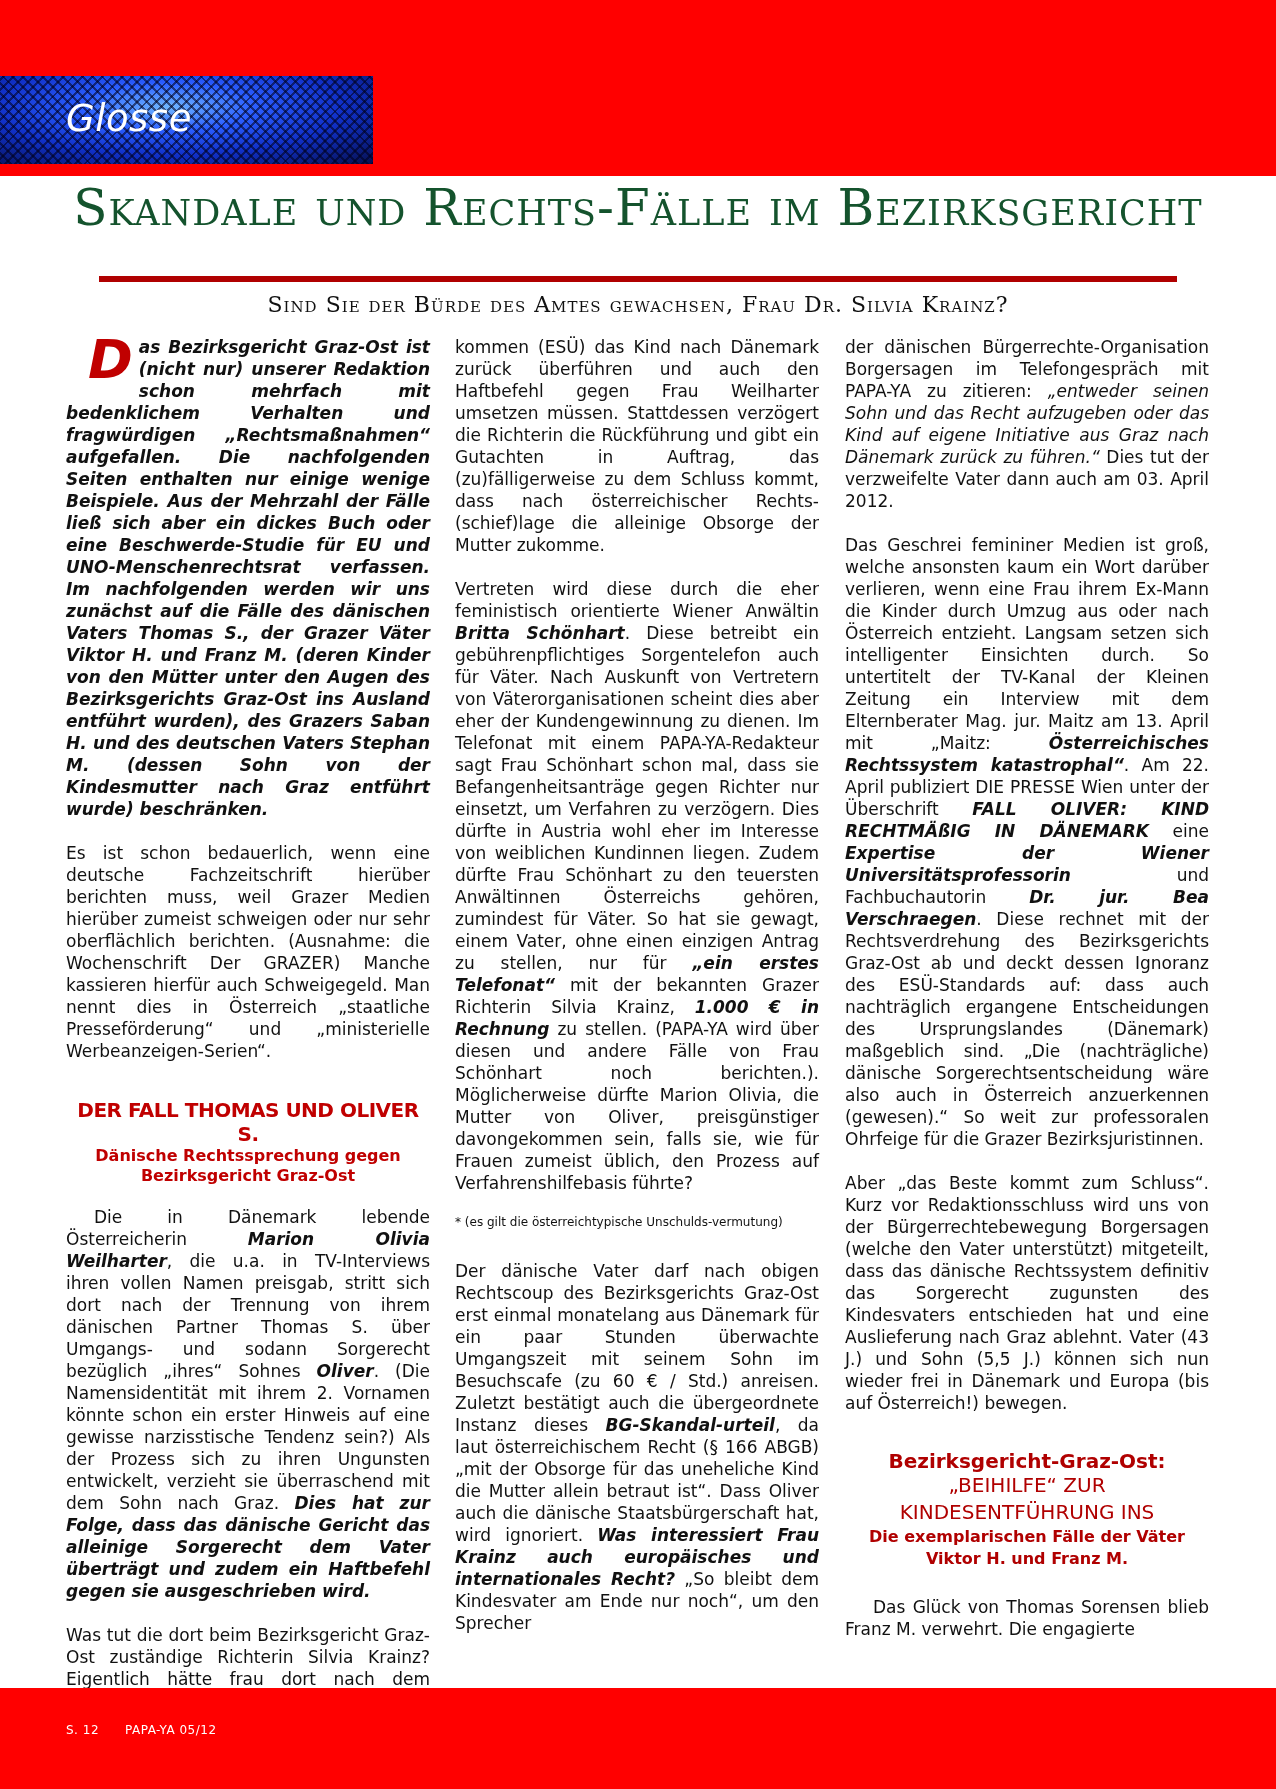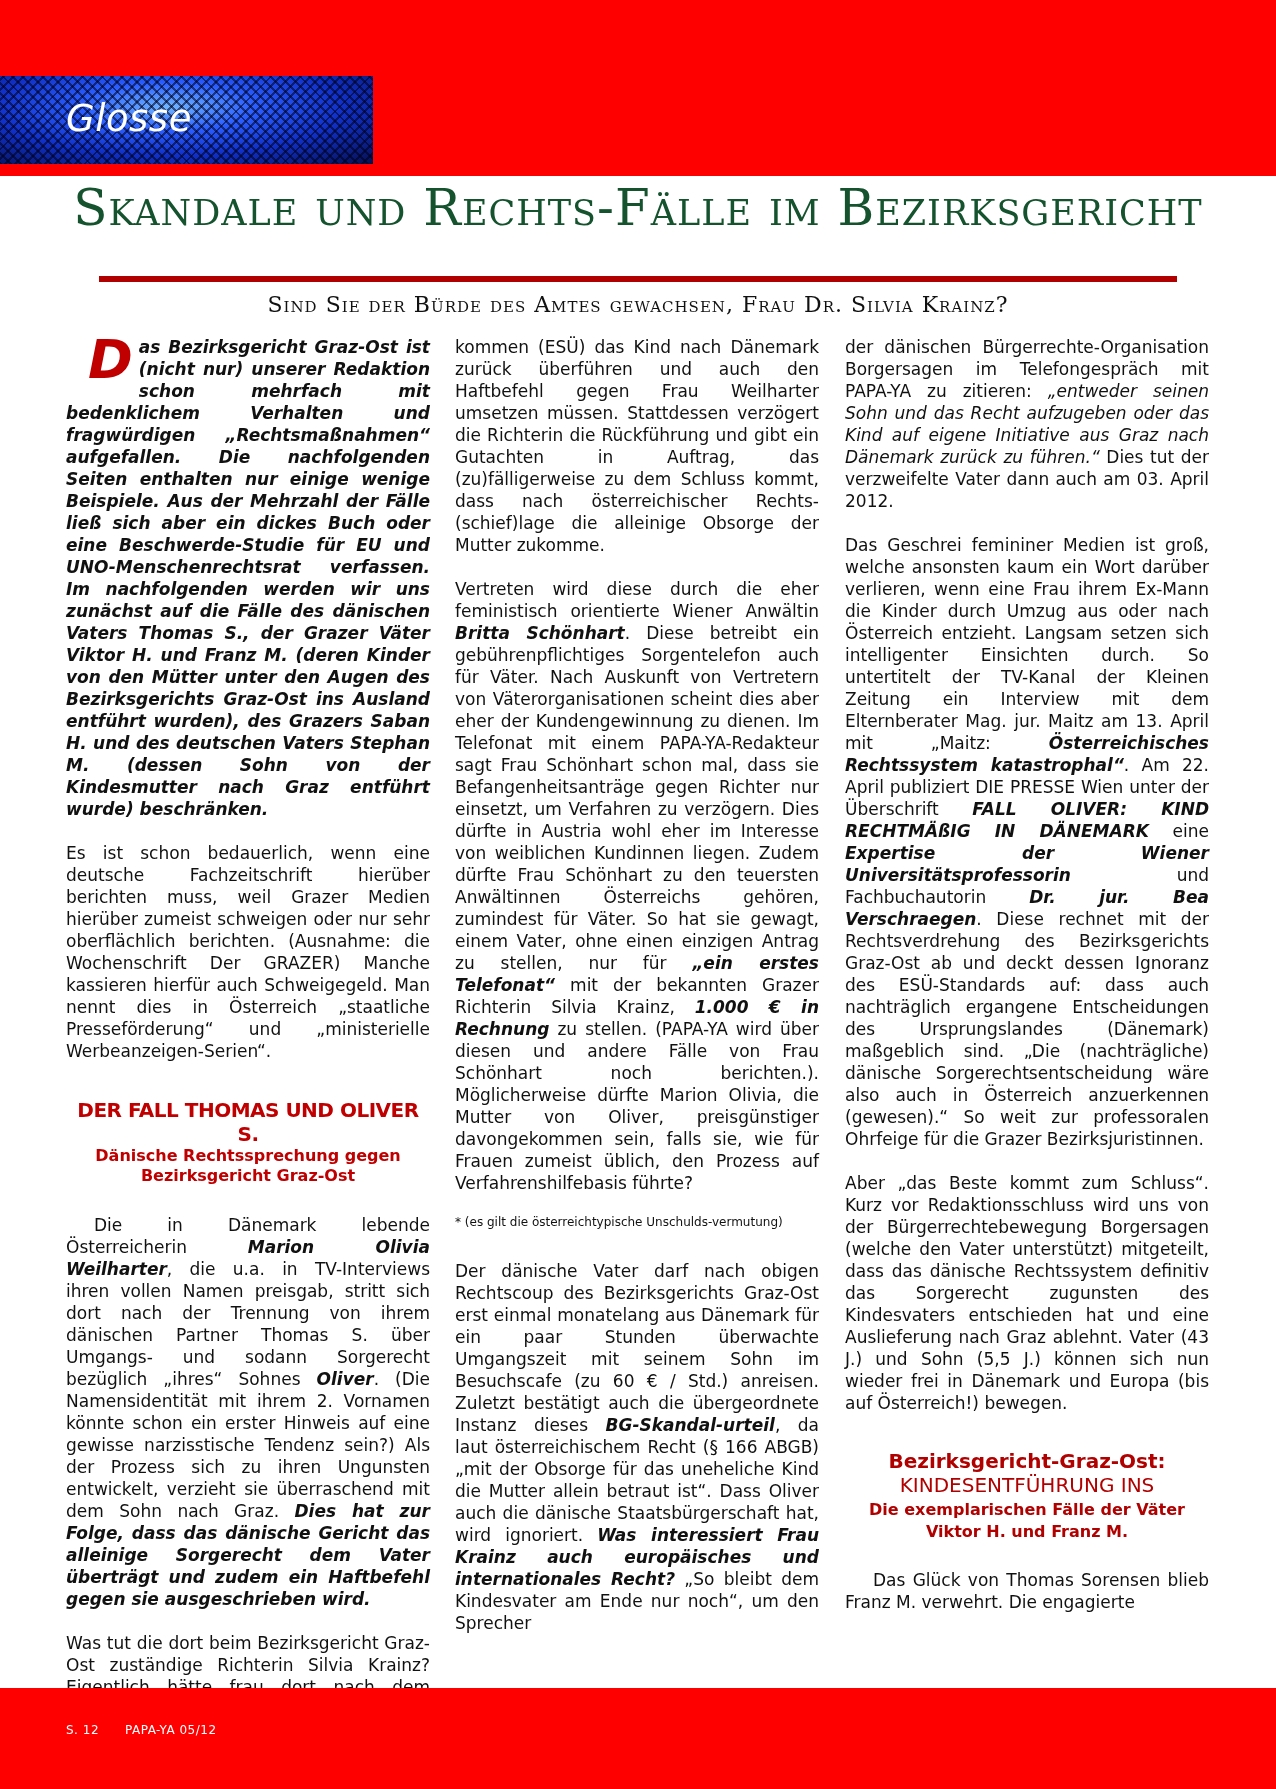--- a/index.html
+++ b/index.html
@@ -35,21 +35,21 @@
   }
   .col1 { left: 66px; }
   .col2 { left: 455px; }
   .col3 { left: 845px; }
   .col p { margin: 0 0 22px 0; }
   .lead { font-weight: bold; font-style: italic; }
   .dropcap {
     float: left; font-size: 54px; line-height: 44px; color: #c00000; font-weight: bold; font-style: italic;
     margin: 0 6px 0 22px; padding-top: 2px;
   }
-  .case-head { text-align: center; color: #c00000; margin: 36px 0 28px 0; }
+  .case-head { text-align: center; color: #c00000; margin: 36px 0 20px 0; }
   .case-title { font-size: 20px; font-weight: bold; letter-spacing: -0.5px; line-height: 24px; }
   .case-sub { font-size: 16px; font-weight: bold; line-height: 20px; }
   .indent { text-indent: 28px; }
   .bi { font-weight: bold; font-style: italic; }
   .it { font-style: italic; }
   .footnote { font-size: 12px; line-height: 20px; margin: -4px 0 28px 0 !important; }
   .box-head { text-align: center; color: #b00000; margin: 36px 0 26px 0; }
   .box-kicker { font-size: 20px; font-weight: bold; line-height: 22px; }
   .box-title { font-size: 20px; line-height: 27px; font-weight: normal; }
   .box-sub { font-size: 16px; font-weight: bold; line-height: 22px; }
@@ -88,20 +88,21 @@
   <p class="footnote"><span>*</span> <span>(es gilt die österreichtypische Unschulds-vermutung)</span></p>
   <p><span>Der dänische Vater darf nach obigen Rechtscoup des Bezirksgerichts Graz-Ost erst einmal monatelang aus Dänemark für ein paar Stunden überwachte Umgangszeit mit seinem Sohn im Besuchscafe (zu 60 € / Std.) anreisen. Zuletzt bestätigt auch die übergeordnete Instanz dieses </span><span class="bi">BG-Skandal-urteil</span><span>, da laut österreichischem Recht (§ 166 ABGB) „mit der Obsorge für das uneheliche Kind die Mutter allein betraut ist“. Dass Oliver auch die dänische Staatsbürgerschaft hat, wird ignoriert. </span><span class="bi">Was interessiert Frau Krainz auch europäisches und internationales Recht?</span><span> „So bleibt dem Kindesvater am Ende nur noch“, um den Sprecher</span></p>
 </div>
 
 <div class="col col3">
   <p><span>der dänischen Bürgerrechte-Organisation Borgersagen im Telefongespräch mit PAPA-YA zu zitieren: </span><span class="it">„entweder seinen Sohn und das Recht aufzugeben oder das Kind auf eigene Initiative aus Graz nach Dänemark zurück zu führen.“</span><span> Dies tut der verzweifelte Vater dann auch am 03. April 2012.</span></p>
   <p><span>Das Geschrei femininer Medien ist groß, welche ansonsten kaum ein Wort darüber verlieren, wenn eine Frau ihrem Ex-Mann die Kinder durch Umzug aus oder nach Österreich entzieht. Langsam setzen sich intelligenter Einsichten durch. So untertitelt der TV-Kanal der Kleinen Zeitung ein Interview mit dem Elternberater Mag. jur. Maitz am 13. April mit „Maitz: </span><span class="bi">Österreichisches Rechtssystem katastrophal“</span><span>. Am 22. April publiziert DIE PRESSE Wien unter der Überschrift </span><span class="bi">FALL OLIVER: KIND RECHTMÄßIG IN DÄNEMARK</span><span> eine </span><span class="bi">Expertise der Wiener Universitätsprofessorin</span><span> und Fachbuchautorin </span><span class="bi">Dr. jur. Bea Verschraegen</span><span>. Diese rechnet mit der Rechtsverdrehung des Bezirksgerichts Graz-Ost ab und deckt dessen Ignoranz des ESÜ-Standards auf: dass auch nachträglich ergangene Entscheidungen des Ursprungslandes (Dänemark) maßgeblich sind. „Die (nachträgliche) dänische Sorgerechtsentscheidung wäre also auch in Österreich anzuerkennen (gewesen).“ So weit zur professoralen Ohrfeige für die Grazer Bezirksjuristinnen.</span></p>
   <p>Aber „das Beste kommt zum Schluss“. Kurz vor Redaktionsschluss wird uns von der Bürgerrechtebewegung Borgersagen (welche den Vater unterstützt) mitgeteilt, dass das dänische Rechtssystem definitiv das Sorgerecht zugunsten des Kindesvaters entschieden hat und eine Auslieferung nach Graz ablehnt. Vater (43 J.) und Sohn (5,5 J.) können sich nun wieder frei in Dänemark und Europa (bis auf Österreich!) bewegen.</p>
   <div class="box-head">
     <div class="box-kicker">Bezirksgericht-Graz-Ost:</div>
+    <div class="box-title">„BEIHILFE“ ZUR</div>
     <div class="box-title">KINDESENTFÜHRUNG INS</div>
     <div class="box-sub">Die exemplarischen Fälle der Väter</div>
     <div class="box-sub">Viktor H. und Franz M.</div>
   </div>
   <p class="indent">Das Glück von Thomas Sorensen blieb Franz M. verwehrt. Die engagierte</p>
 </div>
 
 <div class="bottom-band"></div>
 <div class="footer-text">
   <span>S. 12</span><span>PAPA-YA 05/12</span>

